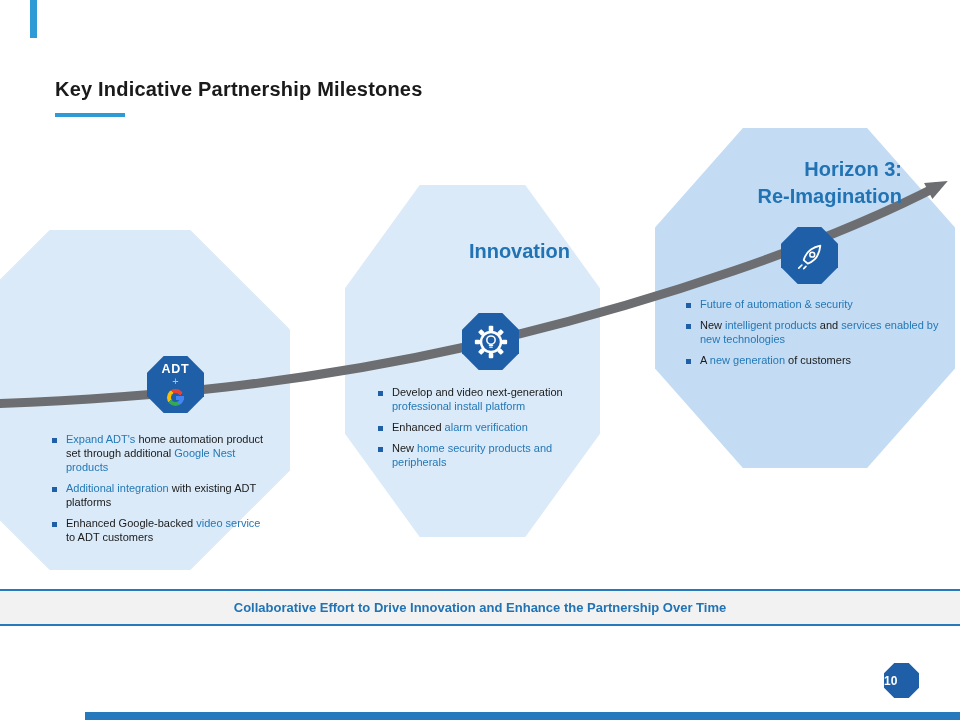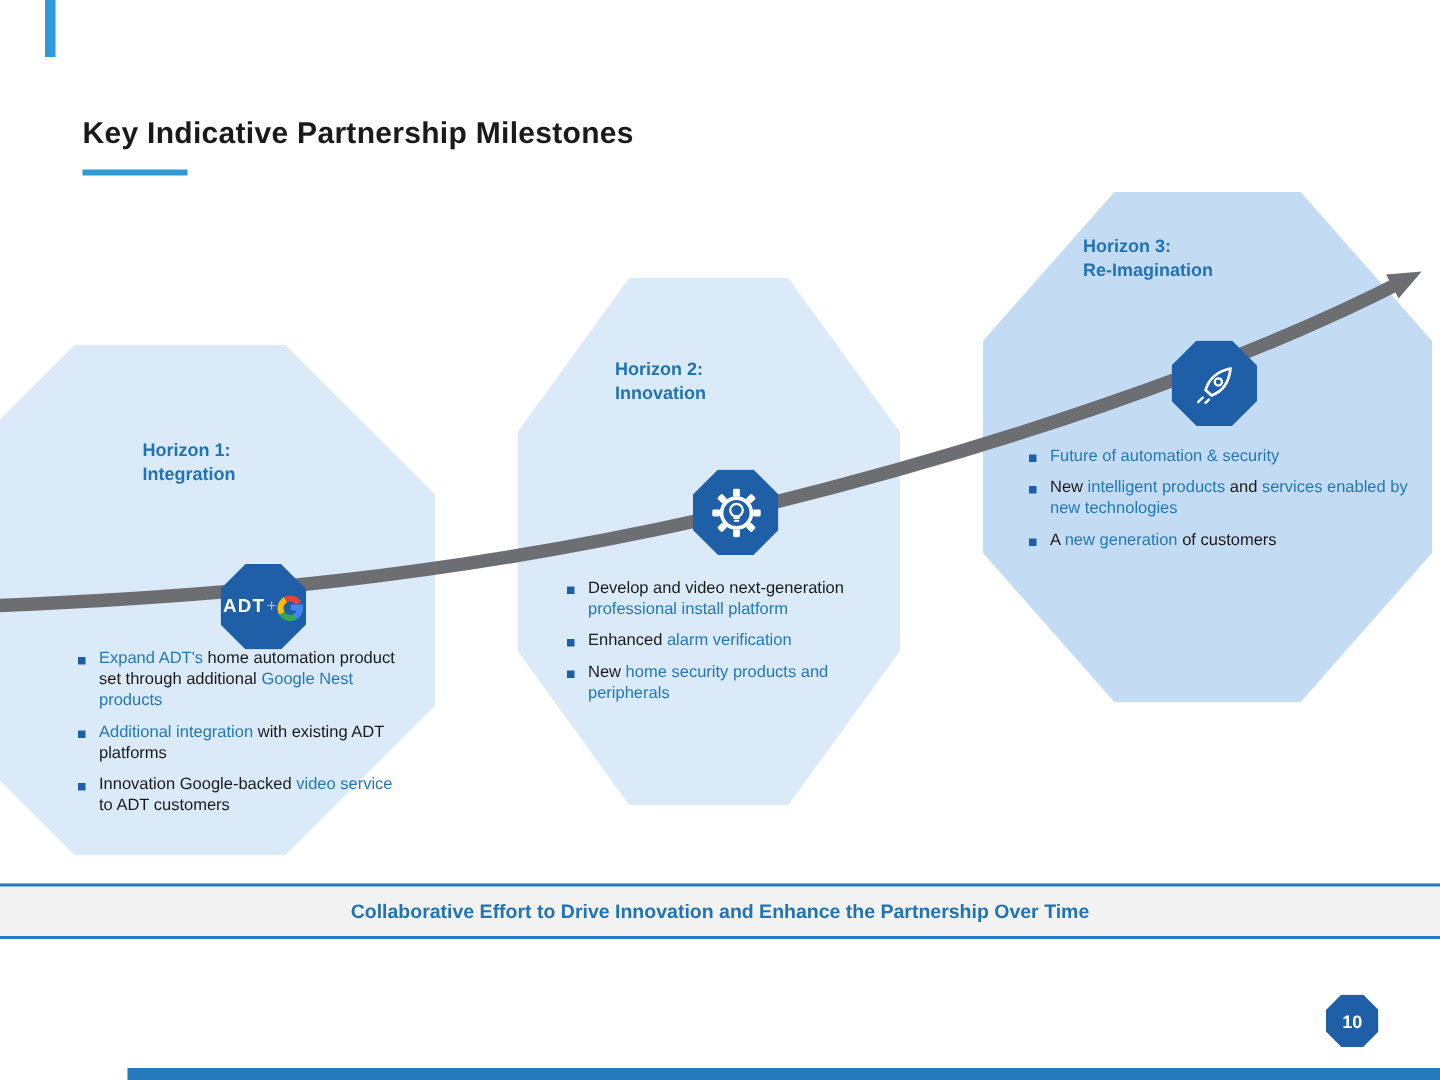--- a/index.html
+++ b/index.html
@@ -26,34 +26,34 @@
   }
   .oct1 { left:-50px; top:230px; width:340px; height:340px; background:var(--light-octagon,#DAEAF9); }
   .oct2 { left:345px; top:185px; width:255px; height:352px; background:var(--light-octagon,#DAEAF9); }
   .oct3 { left:655px; top:128px; width:300px; height:340px; background:var(--medium-octagon,#C3DCF4); }
 
   .curve { position:absolute; left:0; top:0; width:960px; height:720px; z-index:2; pointer-events:none; }
   .curve path.line { stroke: var(--arrow-gray,#6D6E71); stroke-width:9; fill:none; }
   .curve .head { fill: var(--arrow-gray,#6D6E71); }
 
   .horizon-label {
-    position:absolute; z-index:3; text-align:left;
-    color: var(--heading-blue,#2173B4); font-weight:700; font-size:12px; line-height:1.35;
+    position:absolute; z-index:3; text-align:right;
+    color: var(--heading-blue,#2173B4); font-weight:700; font-size:20px; line-height:1.35;
   }
   .h1label { left:95px;  top:292px; width:160px; }
   .h2label { left:410px; top:238px; width:160px; }
   .h3label { left:722px; top:156px; width:180px; }
 
   .icon-octagon {
     position:absolute; z-index:3; width:57px; height:57px;
     background: var(--dark-octagon,#1E5FA8);
     clip-path: polygon(29.3% 0%, 70.7% 0%, 100% 29.3%, 100% 70.7%, 70.7% 100%, 29.3% 100%, 0% 70.7%, 0% 29.3%);
     display:flex; align-items:center; justify-content:center;
   }
-  .adt-oct   { left:147px; top:376px; flex-direction:row; gap:1px; }
+  .adt-oct   { left:147px; top:356px; flex-direction:column; gap:1px; }
   .gear-oct  { left:462px; top:313px; }
   .rocket-oct{ left:781px; top:227px; }
 
   .adt-text { color:#fff; font-weight:700; font-size:12.5px; letter-spacing:0.8px; line-height:1; }
   .adt-plus { color:#AFC3DE; font-size:11px; line-height:1; }
   .g-icon {
     position:relative; width:17px; height:17px; border-radius:50%; margin-top:1px;
     background: conic-gradient(#EA4335 0 60deg, var(--dark-octagon,#1E5FA8) 60deg 90deg,
       #4285F4 90deg 150deg, #34A853 150deg 240deg, #FBBC05 240deg 330deg, #EA4335 330deg 360deg);
   }
@@ -75,21 +75,21 @@
     border-bottom:2px solid var(--banner-border,#2779BE);
     display:flex; align-items:center; justify-content:center;
   }
   .banner span { color: var(--heading-blue,#2173B4); font-size:13px; font-weight:700; }
 
   .footer-bar { position:absolute; left:85px; right:0; bottom:0; height:8px; background:var(--banner-border,#2779BE); z-index:3; }
   .page-octagon {
     position:absolute; left:884px; top:663px; width:35px; height:35px; z-index:4;
     background: var(--dark-octagon,#1E5FA8);
     clip-path: polygon(29.3% 0%, 70.7% 0%, 100% 29.3%, 100% 70.7%, 70.7% 100%, 29.3% 100%, 0% 70.7%, 0% 29.3%);
-    display:flex; align-items:center; justify-content:center;
+    display:flex; align-items:center; justify-content:flex-start;
   }
   .page-octagon span { color:#fff; font-size:12px; font-weight:700; }
 </style>
 </head>
 <body>
 
 <div class="slide">
 
   <div class="top-accent"></div>
 
@@ -102,26 +102,21 @@
 
   <svg class="curve" viewBox="0 0 960 720" aria-hidden="true">
     <defs>
       <marker id="arrowhead" markerUnits="userSpaceOnUse" markerWidth="34" markerHeight="34" refX="12" refY="12" orient="auto">
         <path class="head" d="M1 3 L23 12 L1 21 Z"></path>
       </marker>
     </defs>
     <path class="line" d="M -10 404 C 150 398, 300 384, 470 346 C 660 302, 830 242, 938 186" marker-end="url(#arrowhead)"></path>
   </svg>
 
-  <div class="horizon-label h1label">
-    <div>Horizon 1:</div>
-    <div>Integration</div>
-  </div>
   <div class="horizon-label h2label">
-    <div>Horizon 2:</div>
     <div>Innovation</div>
   </div>
   <div class="horizon-label h3label">
     <div>Horizon 3:</div>
     <div>Re-Imagination</div>
   </div>
 
   <div class="icon-octagon adt-oct">
     <div class="adt-text">ADT</div>
     <div class="adt-plus">+</div>
@@ -158,21 +153,21 @@
       <li>
         <span class="bullet-marker"></span>
         <span class="bullet-text"><span class="accent">Expand ADT's</span><span> home automation product set through additional </span><span class="accent">Google Nest products</span></span>
       </li>
       <li>
         <span class="bullet-marker"></span>
         <span class="bullet-text"><span class="accent">Additional integration</span><span> with existing ADT platforms</span></span>
       </li>
       <li>
         <span class="bullet-marker"></span>
-        <span class="bullet-text"><span>Innovation Google-backed </span><span class="accent">video service</span><span> to ADT customers</span></span>
+        <span class="bullet-text"><span>Enhanced Google-backed </span><span class="accent">video service</span><span> to ADT customers</span></span>
       </li>
     </ul>
   <ul class="bullets b2">
       <li>
         <span class="bullet-marker"></span>
         <span class="bullet-text"><span>Develop and video next-generation </span><span class="accent">professional install platform</span></span>
       </li>
       <li>
         <span class="bullet-marker"></span>
         <span class="bullet-text"><span>Enhanced </span><span class="accent">alarm verification</span></span>

